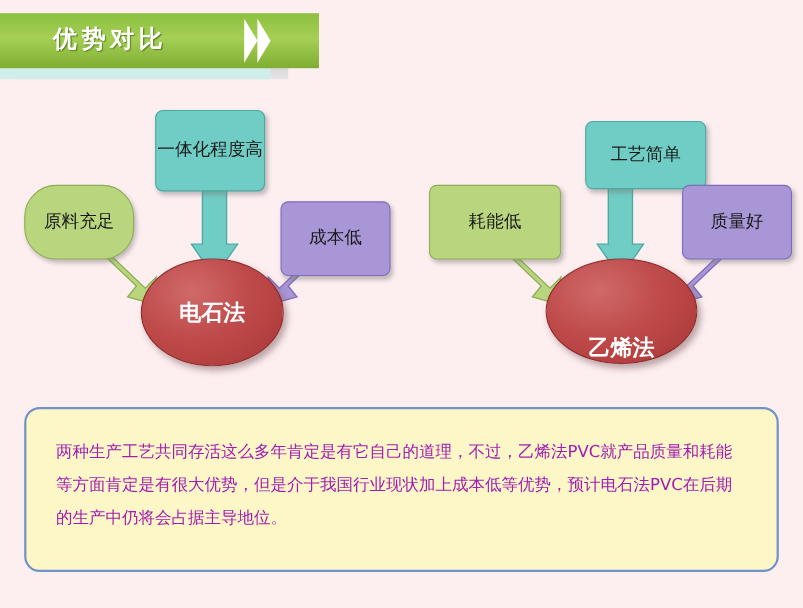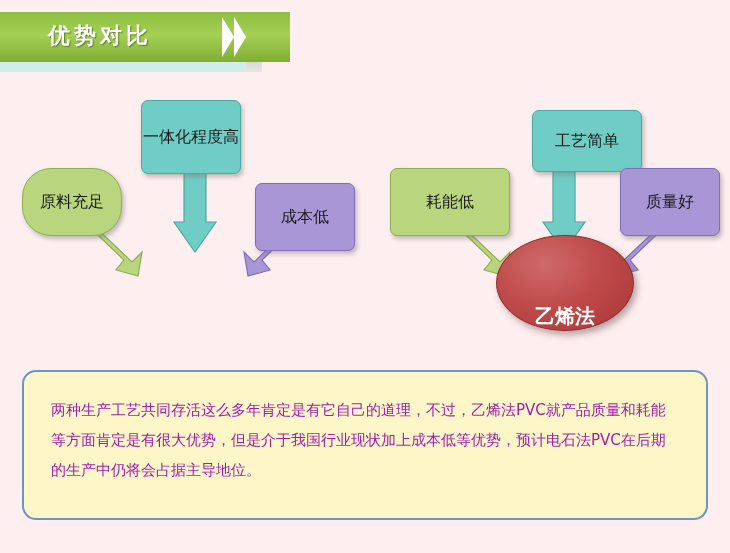--- a/index.html
+++ b/index.html
@@ -85,20 +85,23 @@
 
   <div class="nodebox teal" style="left:141px;top:100px;width:100px;height:74px;flex-direction:row;">
     <span>一体化程</span>
     <span>度高</span>
   </div>
 
   <div class="nodebox purple" style="left:255px;top:168px;width:100px;height:68px;margin-top:15px;">
     <span>成本低</span>
   </div>
 
+  <div class="ellipse" style="left:128px;top:235px;width:128px;height:96px;">
+    <span>电石法</span>
+  </div>
 
   <svg class="arrow" style="left:446px;top:214px;" width="90" height="70" viewBox="0 0 90 70">
     <path d="M10 6 L54 48 L64 38 L60 62 L38 56 L46 46 L4 6 Z" fill="#b9d57e" stroke="#8fae55" stroke-width="1.2"></path>
   </svg>
   <svg class="arrow" style="left:541px;top:166px;" width="46" height="92" viewBox="0 0 46 92">
     <path d="M12 0 L34 0 L34 56 L44 56 L23 86 L2 56 L12 56 Z" fill="#70cdc5" stroke="#4aa9a2" stroke-width="1.2"></path>
   </svg>
   <svg class="arrow" style="left:600px;top:214px;" width="80" height="66" viewBox="0 0 80 66">
     <path d="M72 6 L30 46 L38 56 L16 62 L12 38 L22 48 L66 6 Z" fill="#a896d6" stroke="#7f6cbb" stroke-width="1.2"></path>
   </svg>

